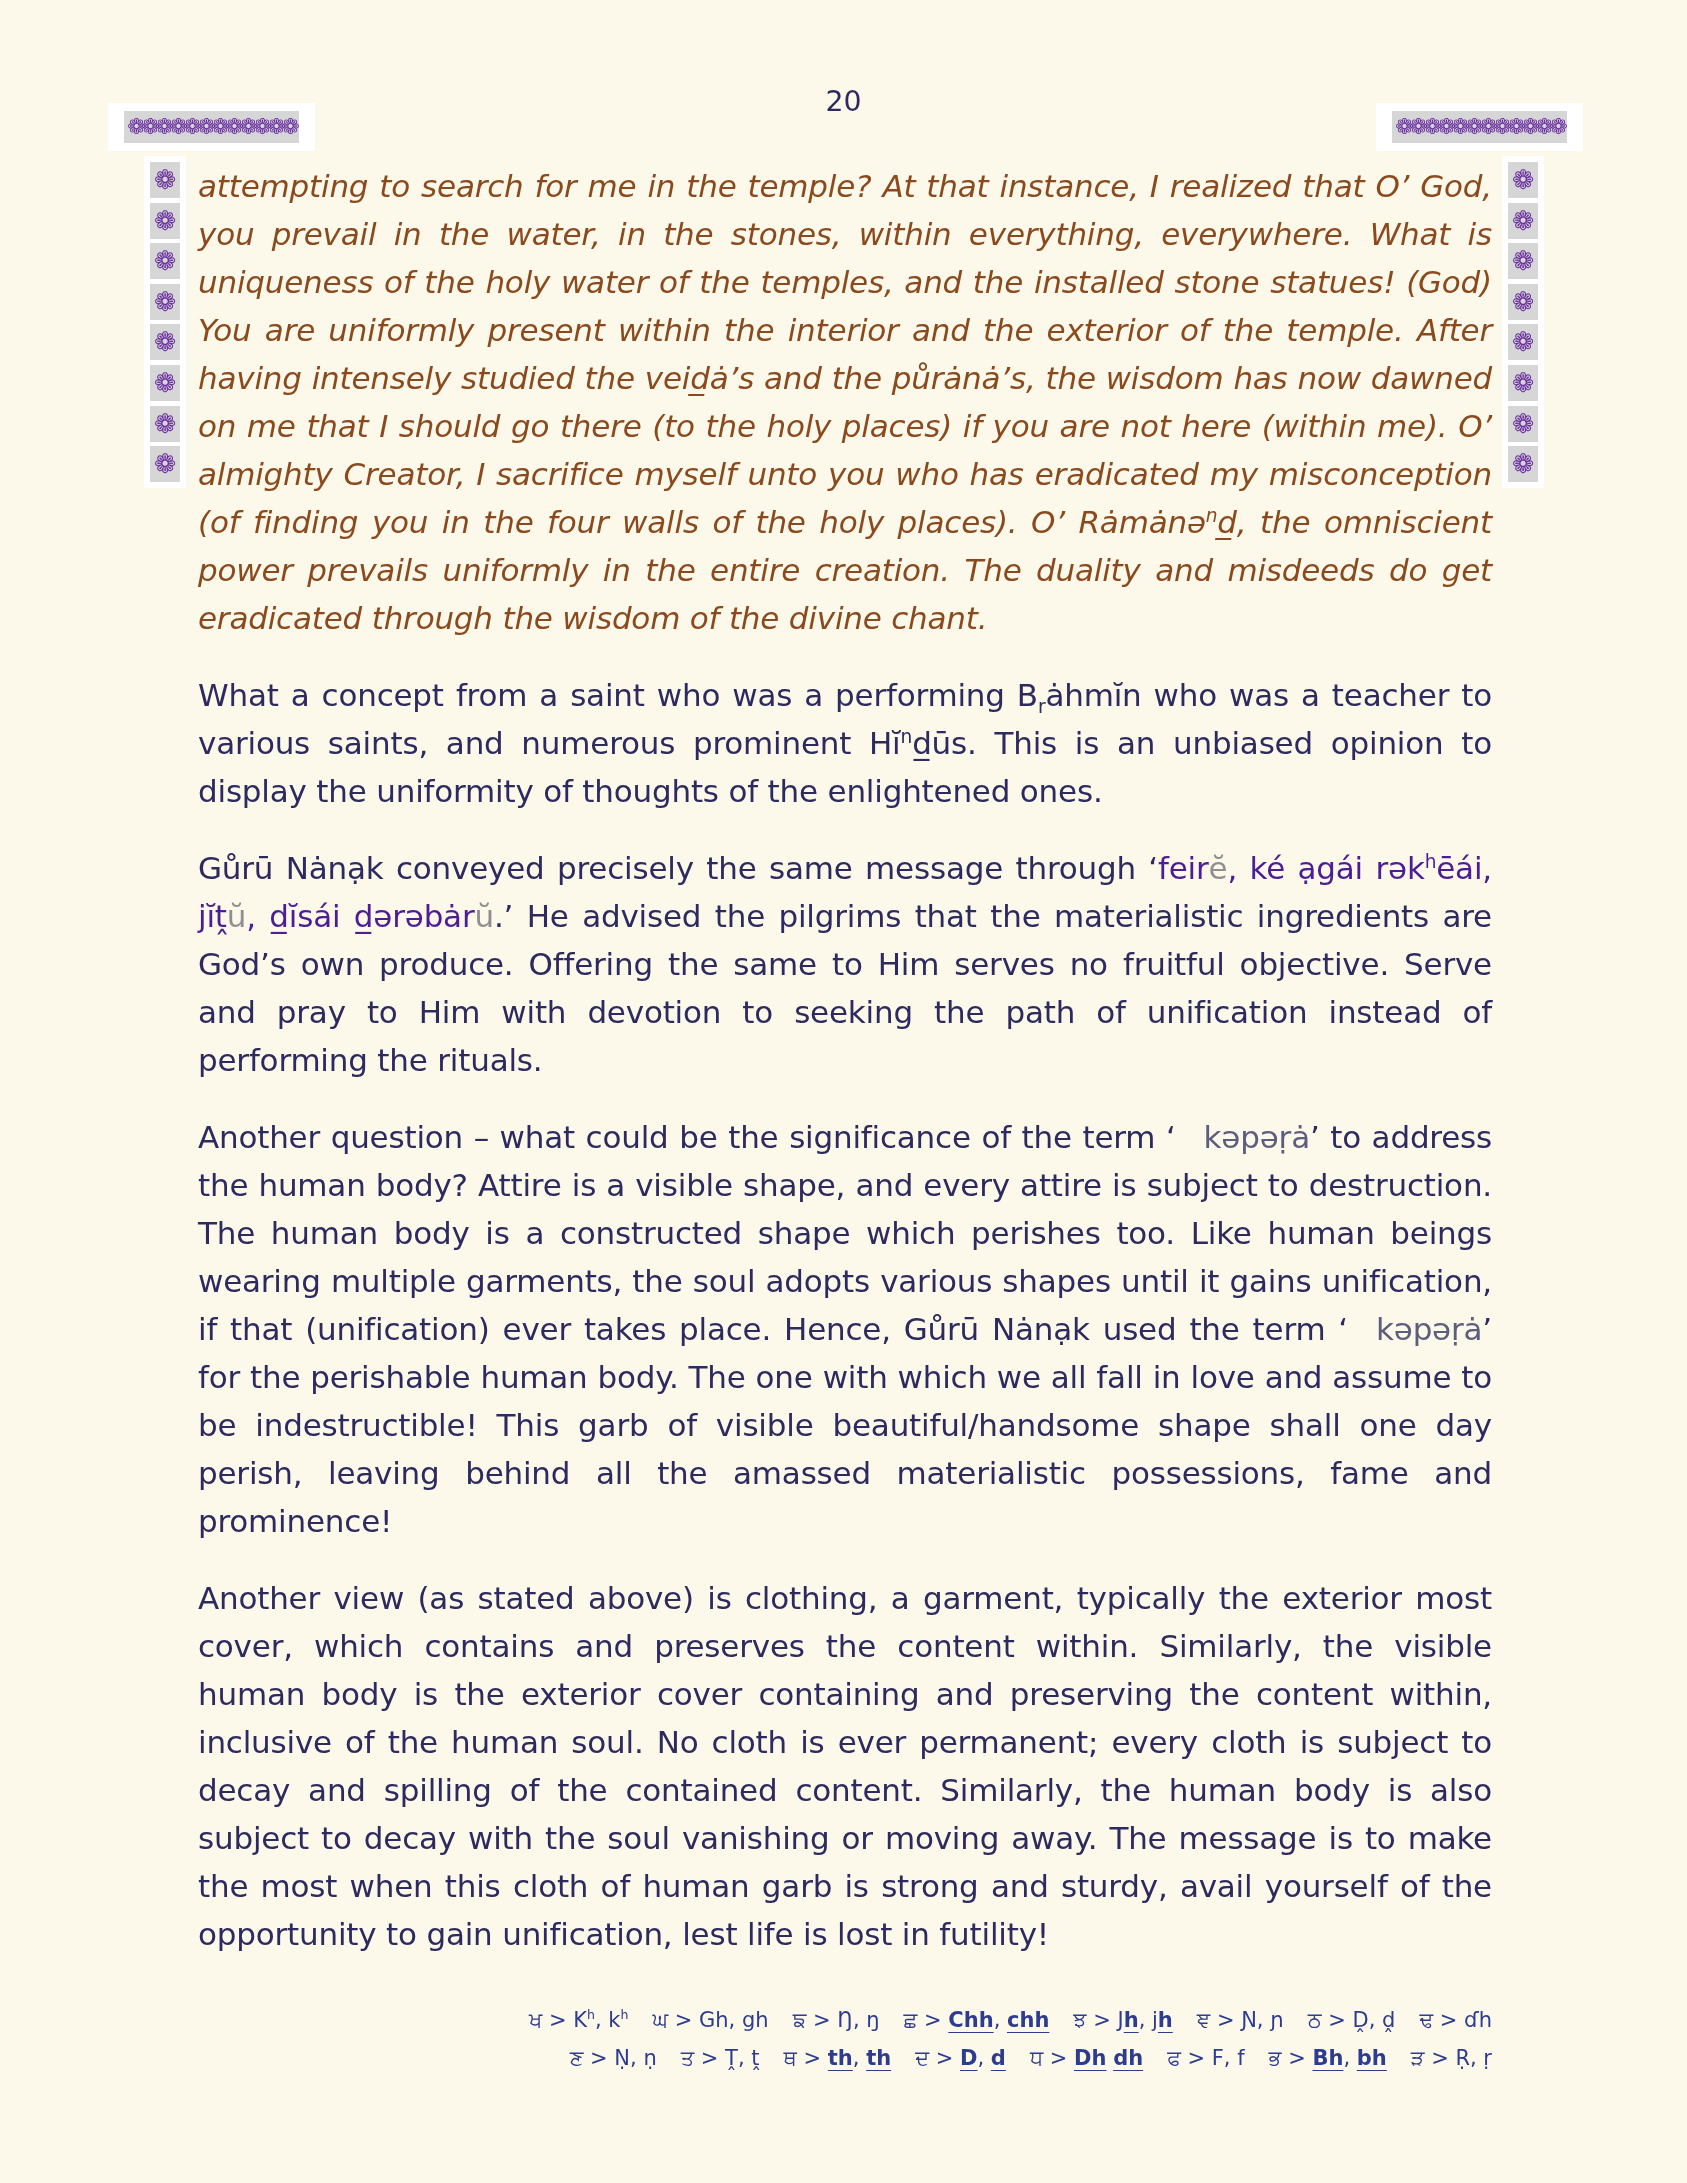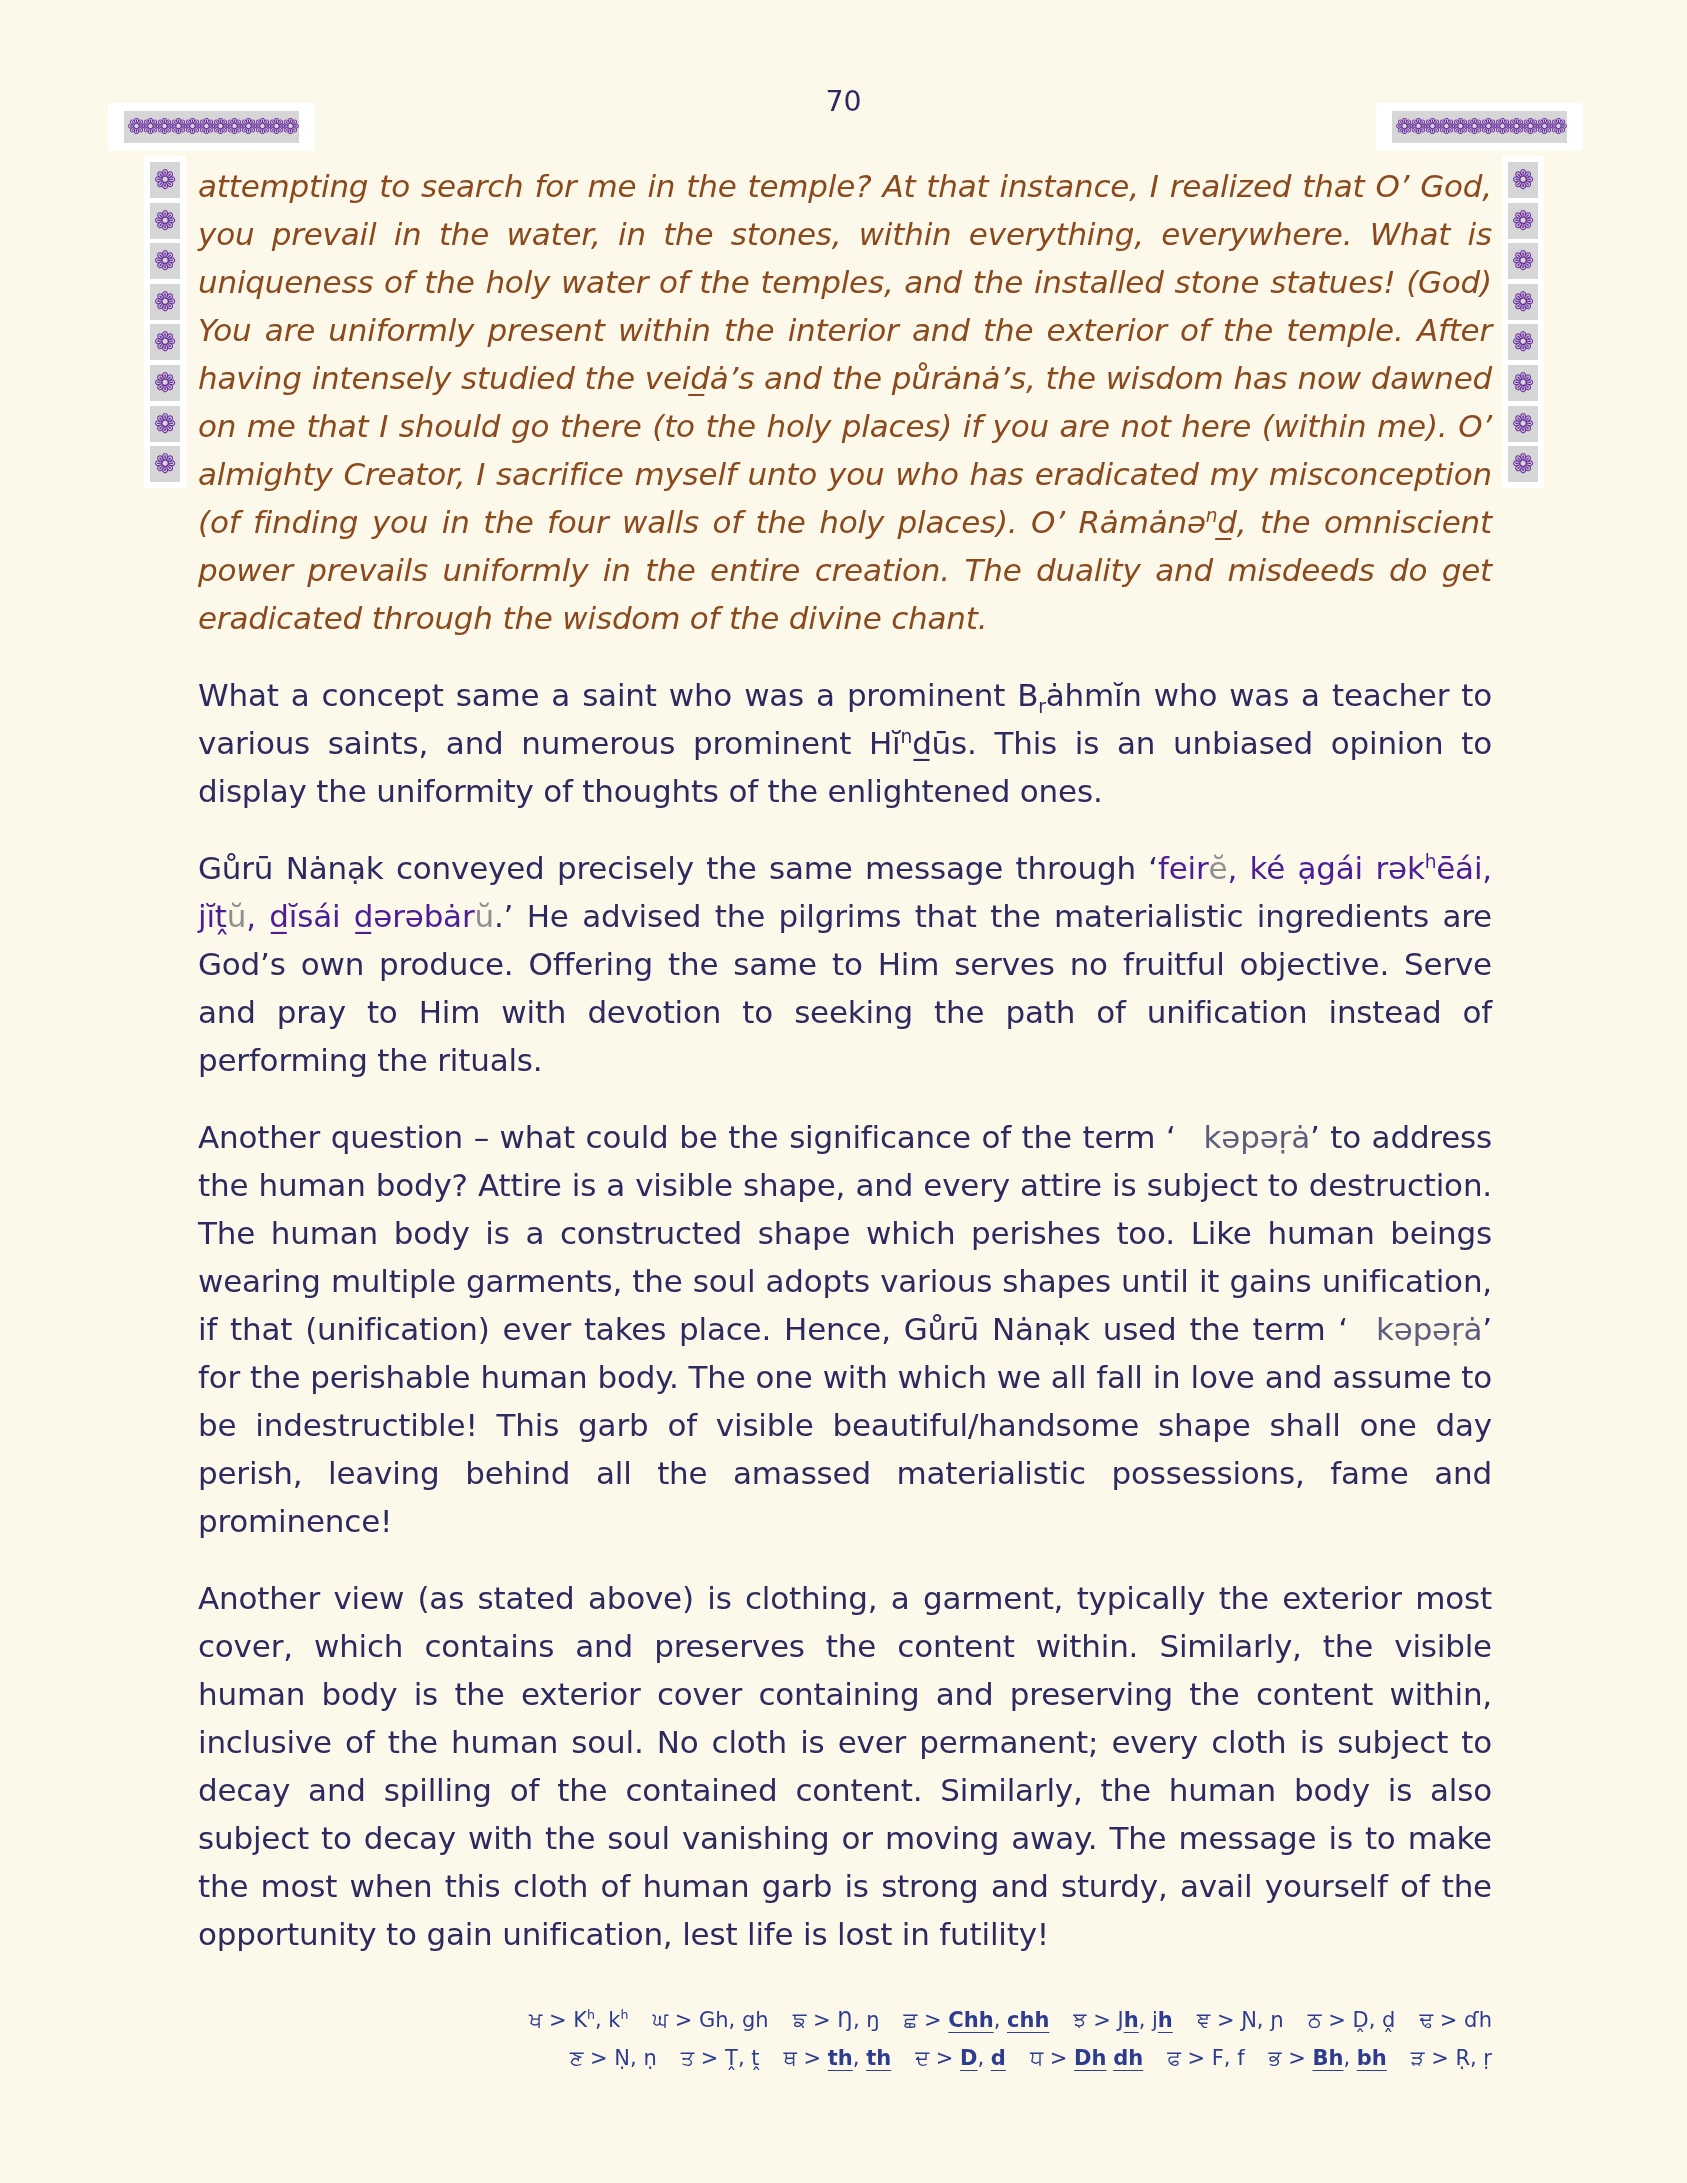--- a/index.html
+++ b/index.html
@@ -50,21 +50,21 @@
     display:flex; justify-content:flex-end; gap:24px;
     line-height:38px; white-space:nowrap;
   }
   .key-entry { display:inline-block; }
 </style>
 </head>
 <body>
 
 <div class="page">
 
-  <div class="pagenum">70</div>
+  <div class="pagenum">20</div>
 
   <div class="hwrap left">
     <div class="hstrip">
         <span class="fl">❁</span>
         <span class="fl">❁</span>
         <span class="fl">❁</span>
         <span class="fl">❁</span>
         <span class="fl">❁</span>
         <span class="fl">❁</span>
         <span class="fl">❁</span>
@@ -111,21 +111,21 @@
         <span class="fl">❁</span>
         <span class="fl">❁</span>
         <span class="fl">❁</span>
         <span class="fl">❁</span>
         <span class="fl">❁</span>
       </div>
   </div>
 
   <div class="content">
       <p class="para brown-italic"><span>attempting to search for me in the temple? At that instance, I realized that O’ God, you prevail in the water, in the stones, within everything, everywhere. What is uniqueness of the holy water of the temples, and the installed stone statues! (God) You are uniformly present within the interior and the exterior of the temple. After having intensely studied the veid̲ȧ’s and the půrȧnȧ’s, the wisdom has now dawned on me that I should go there (to the holy places) if you are not here (within me). O’ almighty Creator, I sacrifice myself unto you who has eradicated my misconception (of finding you in the four walls of the holy places). O’ Rȧmȧnə</span><sup>n</sup><span>d̲, the omniscient power prevails uniformly in the entire creation. The duality and misdeeds do get eradicated through the wisdom of the divine chant.</span></p>
-      <p class="para navy"><span>What a concept same a saint who was a prominent B</span><sub>r</sub><span>ȧhmĭn who was a teacher to various saints, and numerous prominent Hĭ</span><sup>n</sup><span>d̲ūs. This is an unbiased opinion to display the uniformity of thoughts of the enlightened ones.</span></p>
+      <p class="para navy"><span>What a concept from a saint who was a performing B</span><sub>r</sub><span>ȧhmĭn who was a teacher to various saints, and numerous prominent Hĭ</span><sup>n</sup><span>d̲ūs. This is an unbiased opinion to display the uniformity of thoughts of the enlightened ones.</span></p>
       <p class="para navy"><span>Gůrū Nȧnạk conveyed precisely the same message through ‘</span><span class="c-quote">feir</span><span class="c-gray">ĕ</span><span class="c-quote">, ké ạgái rək</span><sup class="c-quote">h</sup><span class="c-quote">ēái, jĭṱ</span><span class="c-gray">ŭ</span><span class="c-quote">, d̲ĭsái d̲ərəbȧr</span><span class="c-gray">ŭ</span><span>.’ He advised the pilgrims that the materialistic ingredients are God’s own produce. Offering the same to Him serves no fruitful objective. Serve and pray to Him with devotion to seeking the path of unification instead of performing the rituals.</span></p>
       <p class="para navy"><span>Another question – what could be the significance of the term ‘</span><span class="c-translit">kəpəṛȧ</span><span>’ to address the human body? Attire is a visible shape, and every attire is subject to destruction. The human body is a constructed shape which perishes too. Like human beings wearing multiple garments, the soul adopts various shapes until it gains unification, if that (unification) ever takes place. Hence, Gůrū Nȧnạk used the term ‘</span><span class="c-translit">kəpəṛȧ</span><span>’ for the perishable human body. The one with which we all fall in love and assume to be indestructible! This garb of visible beautiful/handsome shape shall one day perish, leaving behind all the amassed materialistic possessions, fame and prominence!</span></p>
       <p class="para navy"><span>Another view (as stated above) is clothing, a garment, typically the exterior most cover, which contains and preserves the content within. Similarly, the visible human body is the exterior cover containing and preserving the content within, inclusive of the human soul. No cloth is ever permanent; every cloth is subject to decay and spilling of the contained content. Similarly, the human body is also subject to decay with the soul vanishing or moving away. The message is to make the most when this cloth of human garb is strong and sturdy, avail yourself of the opportunity to gain unification, lest life is lost in futility!</span></p>
     </div>
 
   <div class="key">
       <div class="key-row">
         <span class="key-entry"><span>ਖ &gt; K</span><sup>h</sup><span>, k</span><sup>h</sup></span>
         <span class="key-entry"><span>ਘ &gt; Gh, gh</span></span>
         <span class="key-entry"><span>ਙ &gt; Ŋ, ŋ</span></span>

